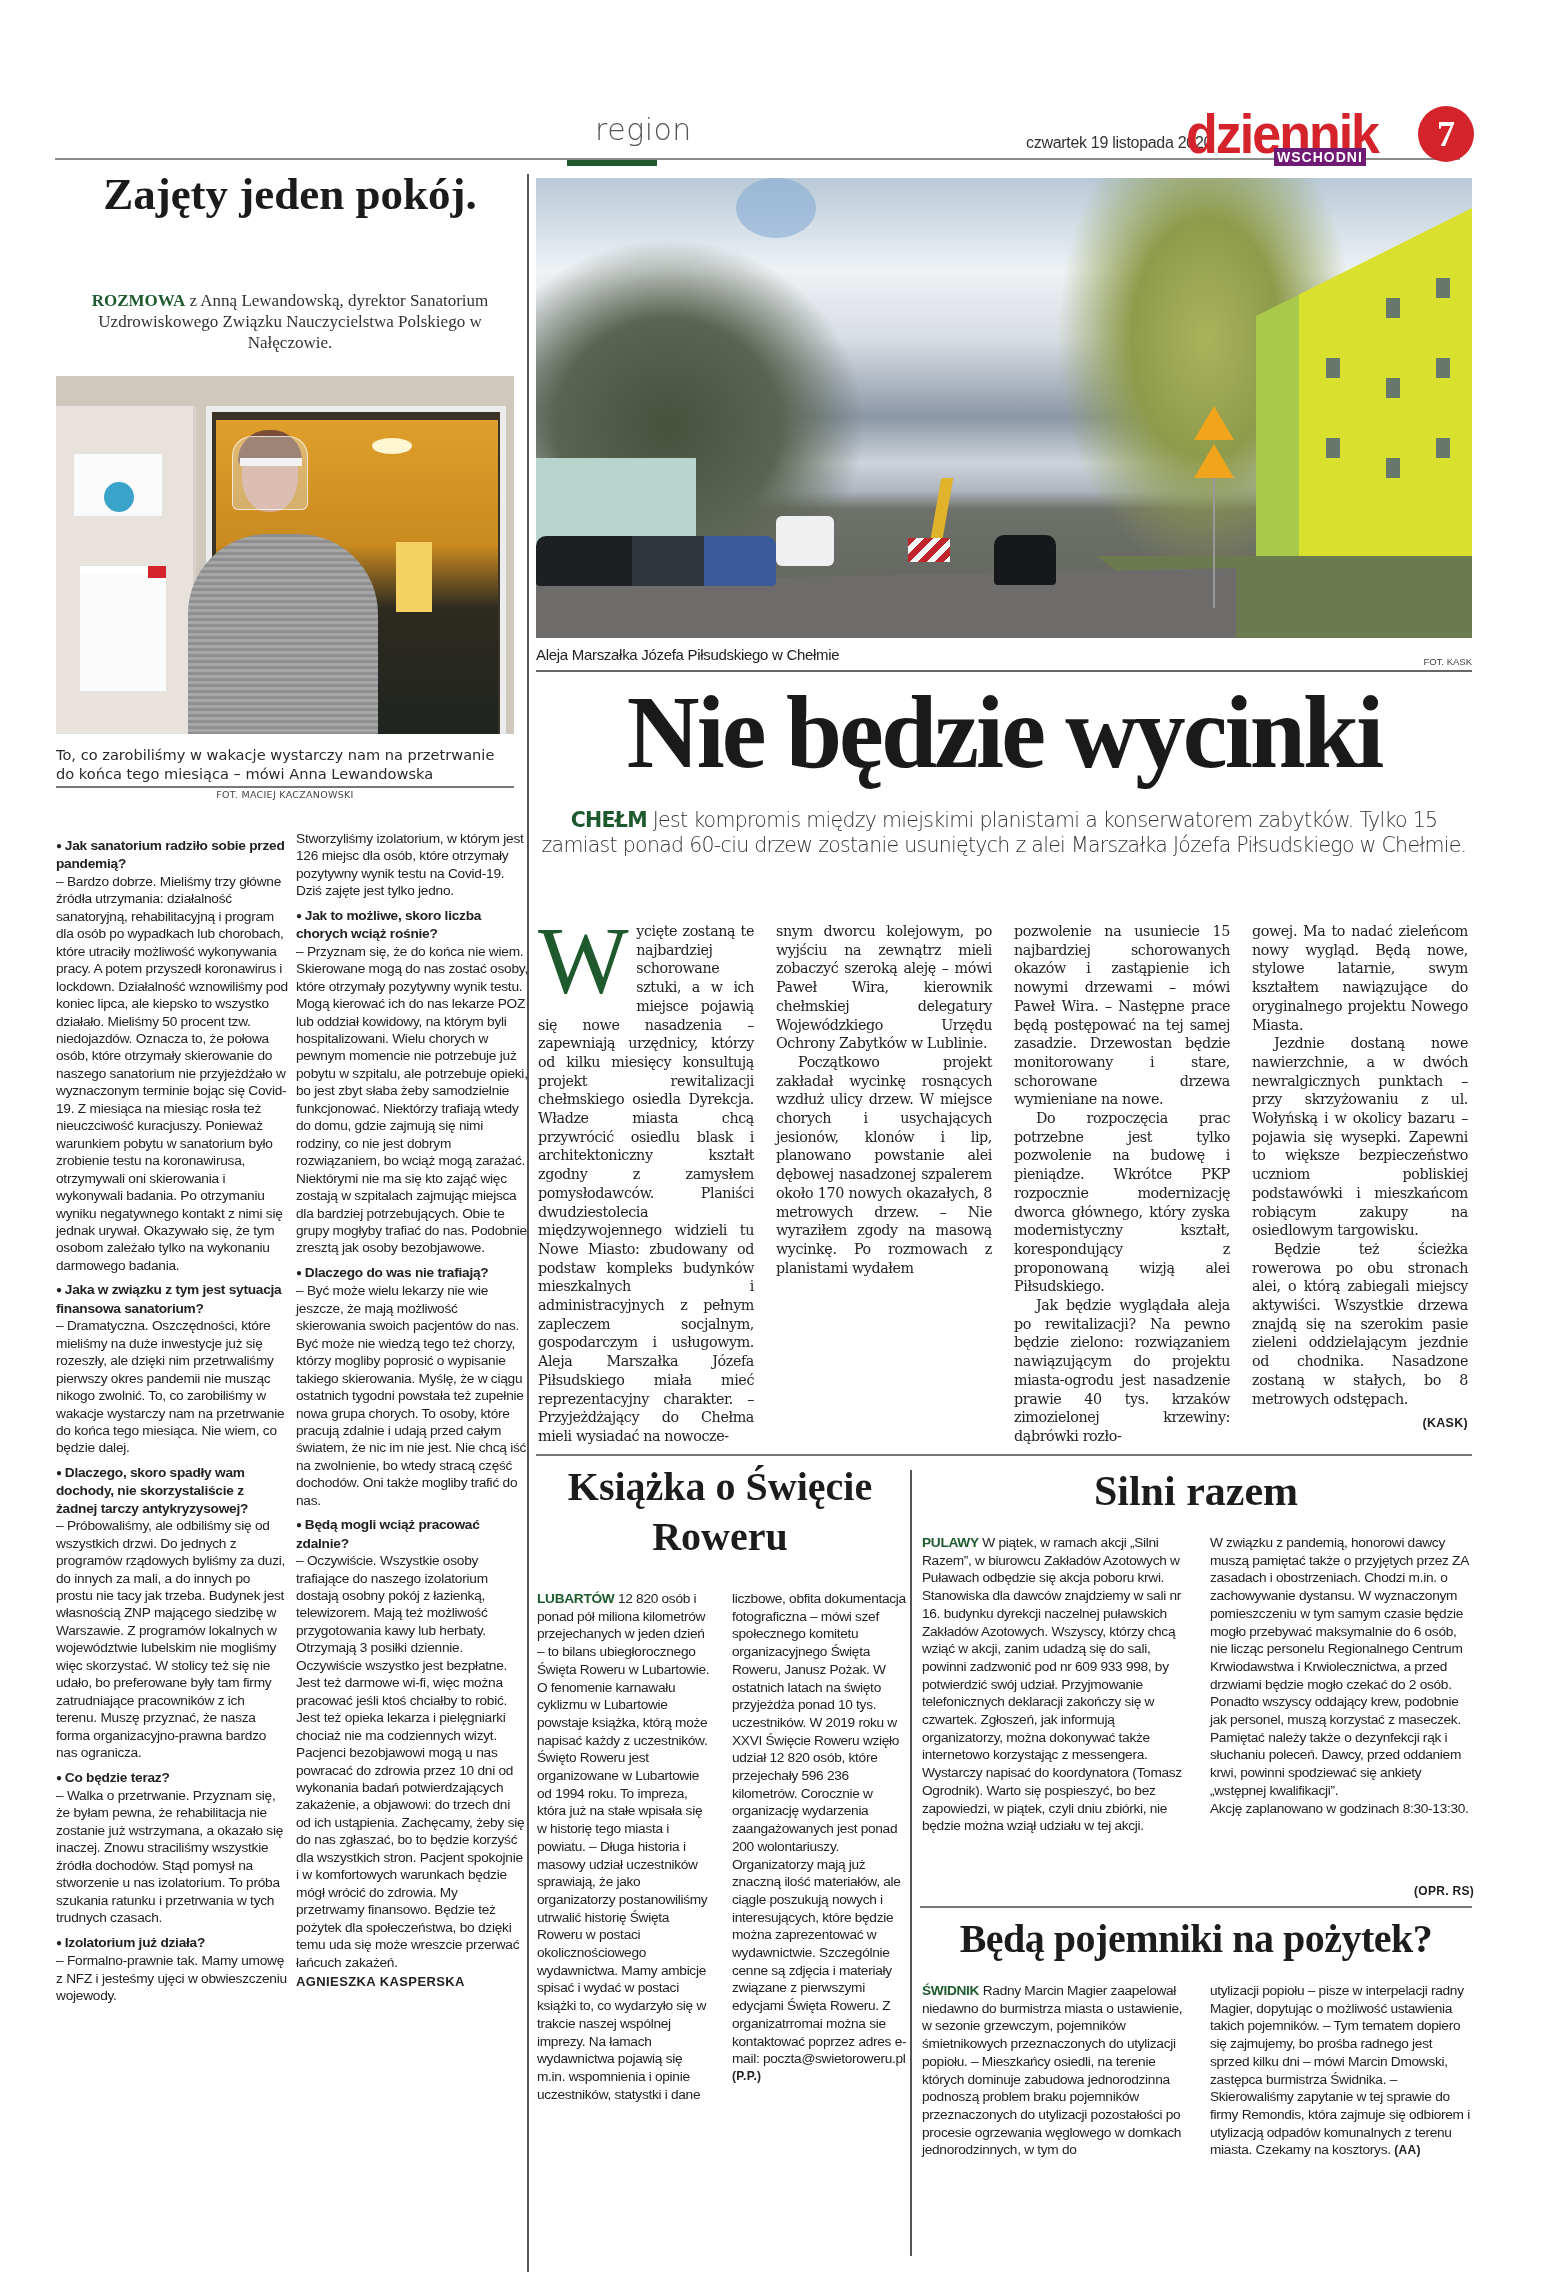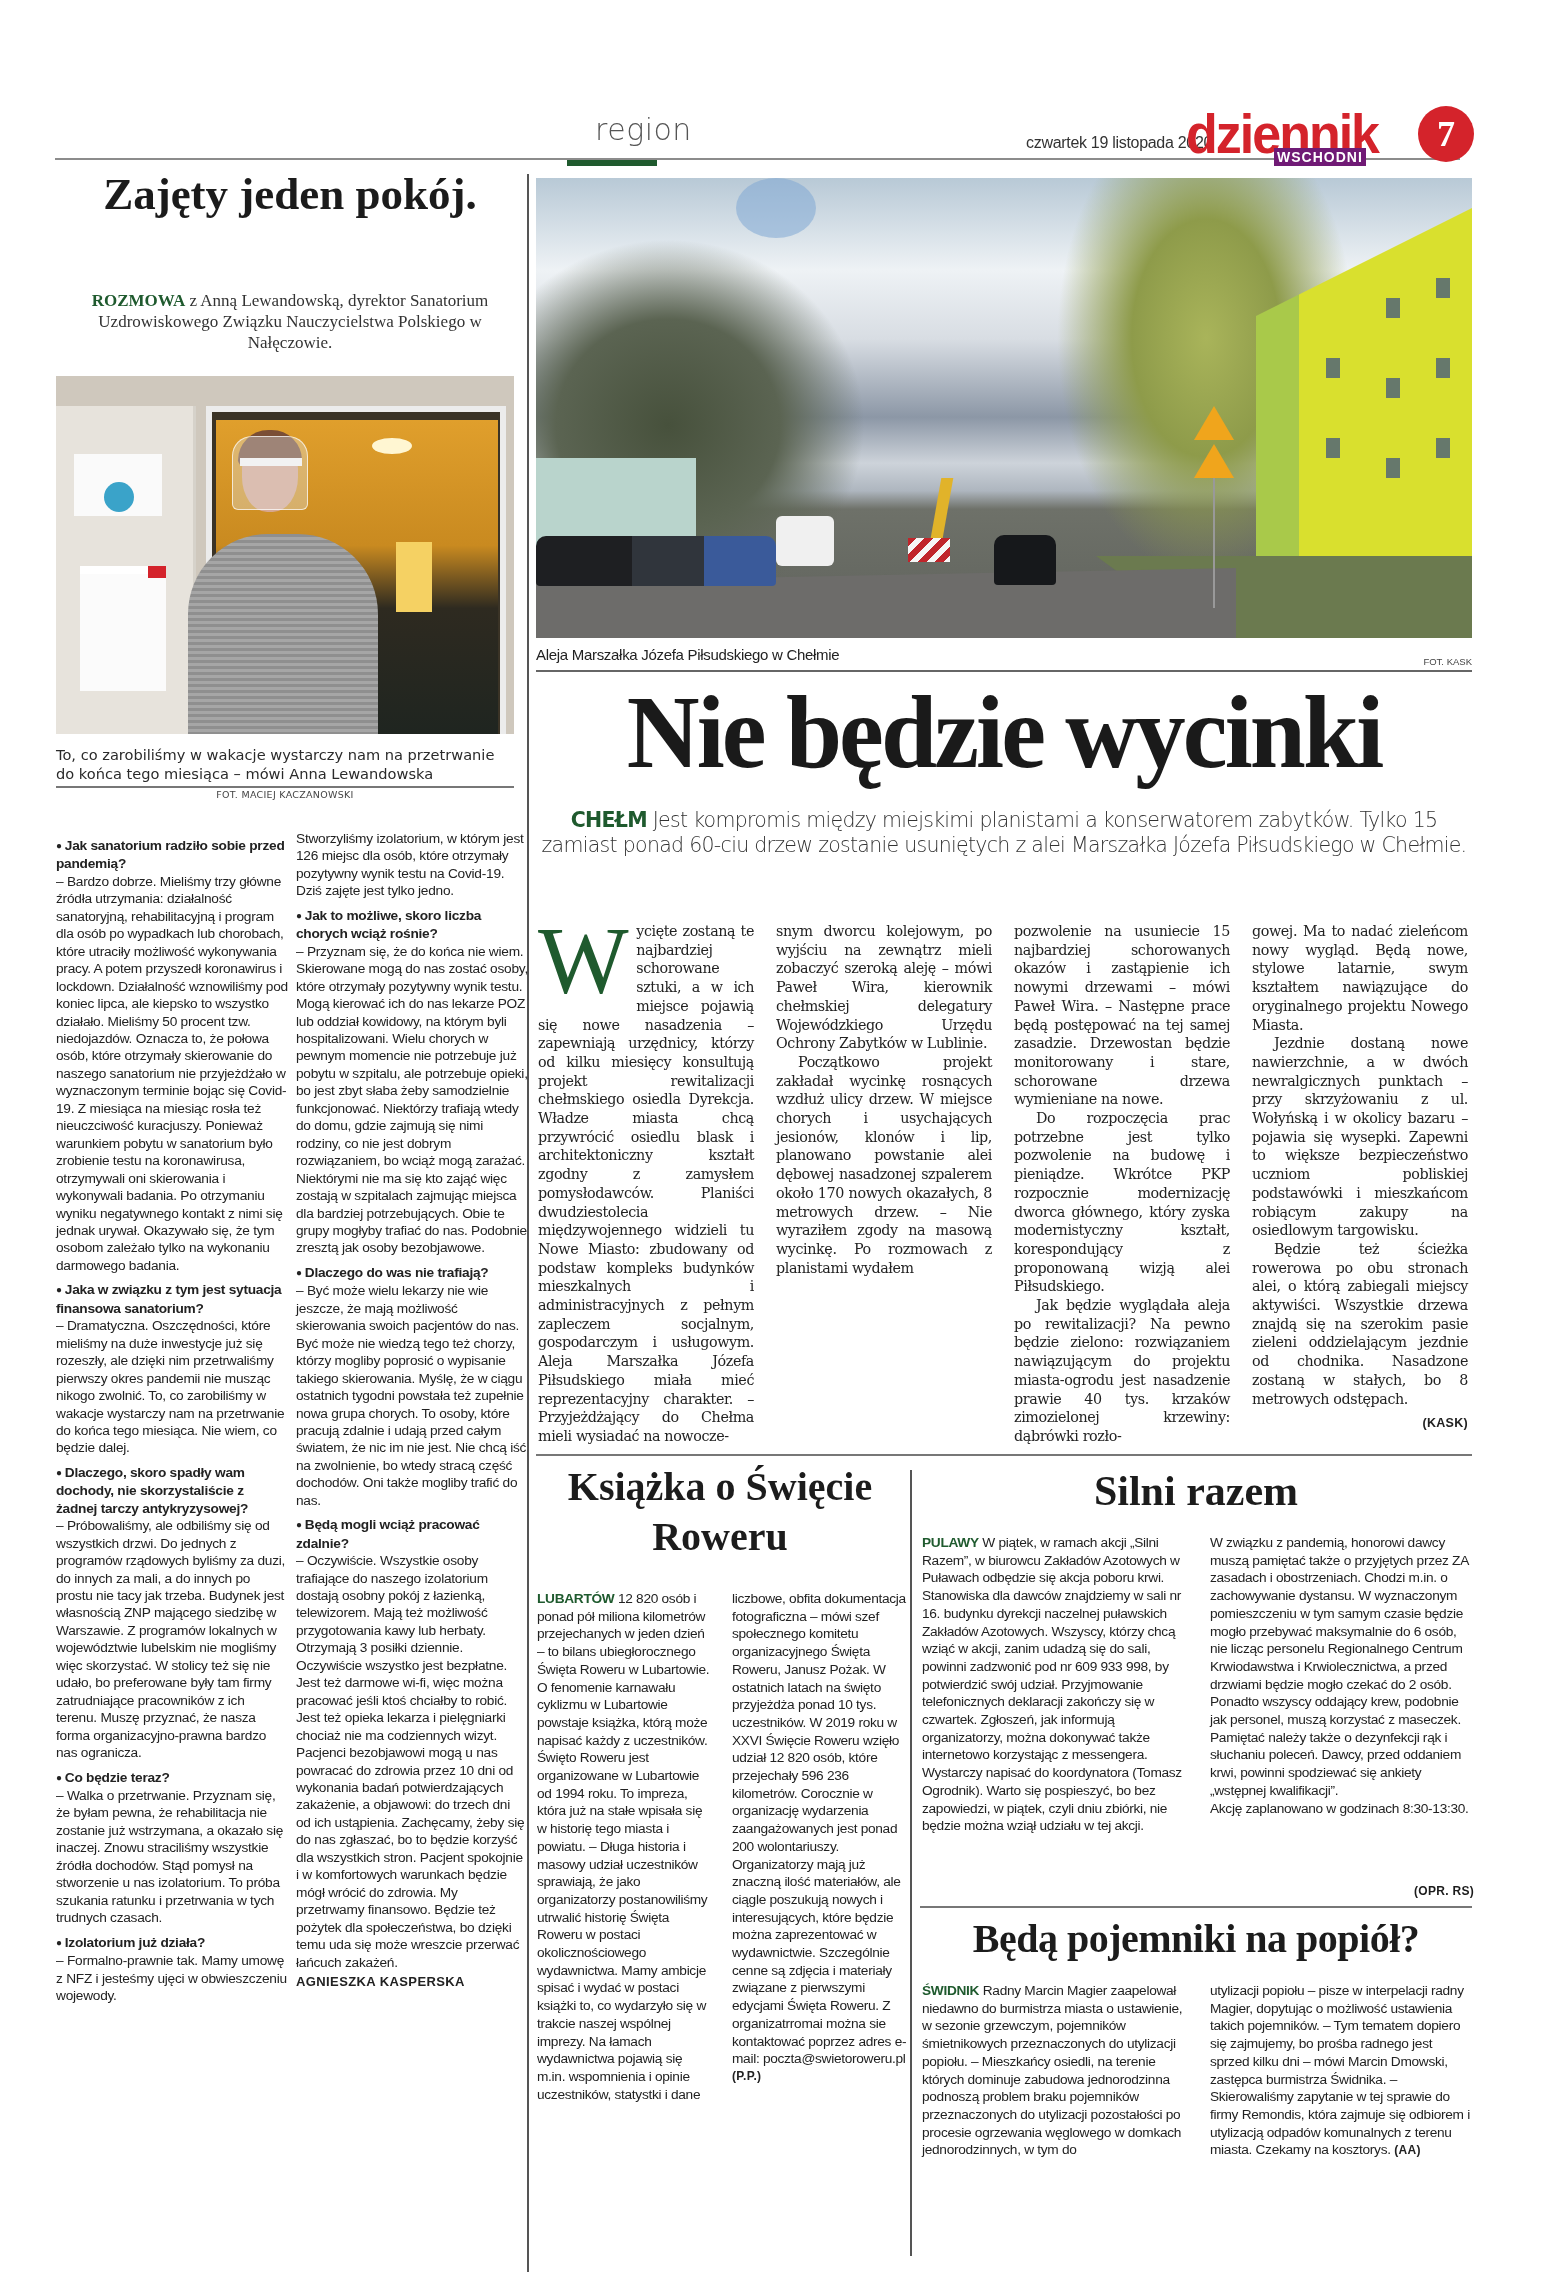--- a/index.html
+++ b/index.html
@@ -235,21 +235,21 @@
   <span class="kicker">PULAWY</span>
   <span>W piątek, w ramach akcji „Silni Razem”, w biurowcu Zakładów Azotowych w Puławach odbędzie się akcja poboru krwi. Stanowiska dla dawców znajdziemy w sali nr 16. budynku dyrekcji naczelnej puławskich Zakładów Azotowych. Wszyscy, którzy chcą wziąć w akcji, zanim udadzą się do sali, powinni zadzwonić pod nr 609 933 998, by potwierdzić swój udział. Przyjmowanie telefonicznych deklaracji zakończy się w czwartek. Zgłoszeń, jak informują organizatorzy, można dokonywać także internetowo korzystając z messengera. Wystarczy napisać do koordynatora (Tomasz Ogrodnik). Warto się pospieszyć, bo bez zapowiedzi, w piątek, czyli dniu zbiórki, nie będzie można wziął udziału w tej akcji.</span>
 </div>
 <div class="sm-col s2">
   <span>W związku z pandemią, honorowi dawcy muszą pamiętać także o przyjętych przez ZA zasadach i obostrzeniach. Chodzi m.in. o zachowywanie dystansu. W wyznaczonym pomieszczeniu w tym samym czasie będzie mogło przebywać maksymalnie do 6 osób, nie licząc personelu Regionalnego Centrum Krwiodawstwa i Krwiolecznictwa, a przed drzwiami będzie mogło czekać do 2 osób. Ponadto wszyscy oddający krew, podobnie jak personel, muszą korzystać z maseczek. Pamiętać należy także o dezynfekcji rąk i słuchaniu poleceń. Dawcy, przed oddaniem krwi, powinni spodziewać się ankiety „wstępnej kwalifikacji”.</span>
   <div style="font-weight:300">Akcję zaplanowano w godzinach 8:30-13:30.</div>
 </div>
 <div class="s-sig">(OPR. RS)</div>
 <div class="hrule-s"></div>
 
-<div class="p-title">Będą pojemniki na popiół?</div>
+<div class="p-title">Będą pojemniki na pożytek?</div>
 <div class="sm-col pp1">
   <span class="kicker">ŚWIDNIK</span>
   <span>Radny Marcin Magier zaapelował niedawno do burmistrza miasta o ustawienie, w sezonie grzewczym, pojemników śmietnikowych przeznaczonych do utylizacji popiołu. – Mieszkańcy osiedli, na terenie których dominuje zabudowa jednorodzinna podnoszą problem braku pojemników przeznaczonych do utylizacji pozostałości po procesie ogrzewania węglowego w domkach jednorodzinnych, w tym do</span>
 </div>
 <div class="sm-col pp2">
   <span>utylizacji popiołu – pisze w interpelacji radny Magier, dopytując o możliwość ustawienia takich pojemników. – Tym tematem dopiero się zajmujemy, bo prośba radnego jest sprzed kilku dni – mówi Marcin Dmowski, zastępca burmistrza Świdnika. – Skierowaliśmy zapytanie w tej sprawie do firmy Remondis, która zajmuje się odbiorem i utylizacją odpadów komunalnych z terenu miasta. Czekamy na kosztorys.</span>
   <span class="sig">(AA)</span>
 </div>
 
 </body></html>

